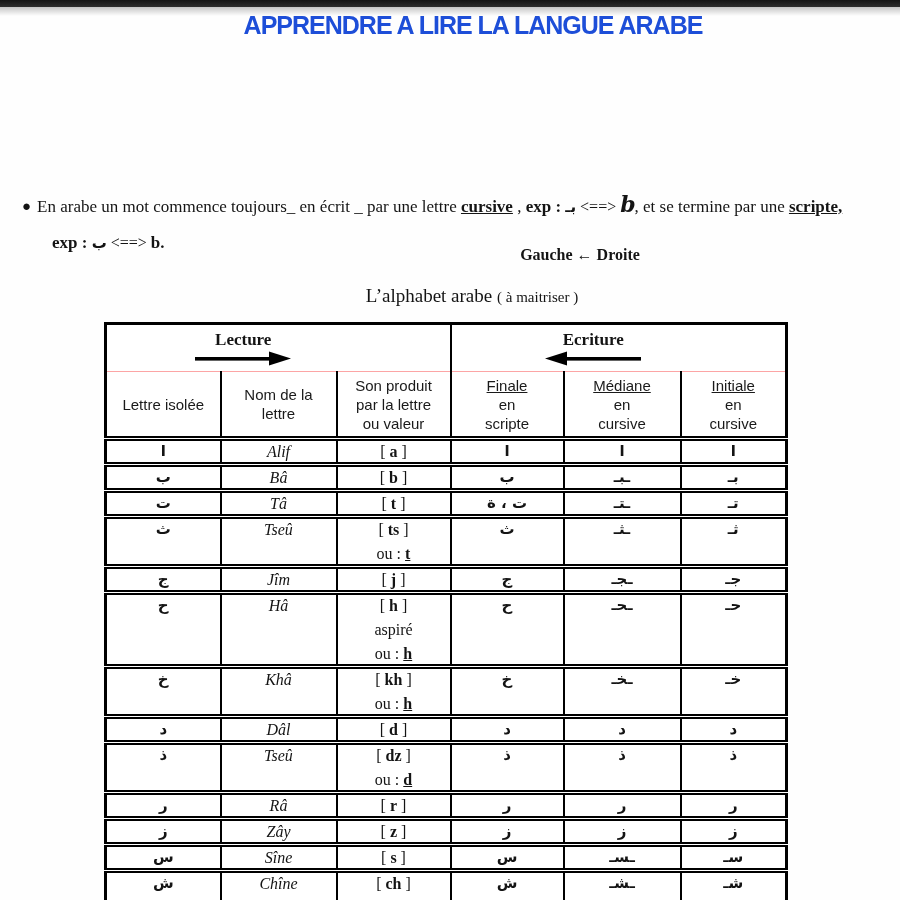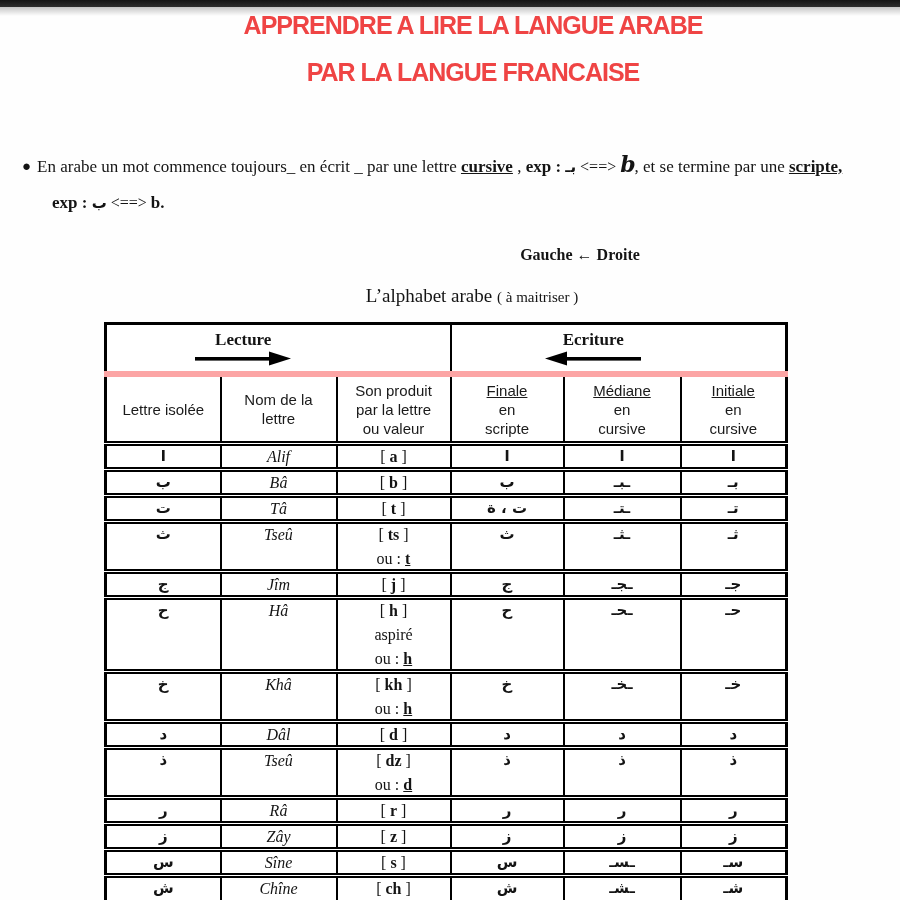--- a/index.html
+++ b/index.html
@@ -4,46 +4,46 @@
 <style>
   html,body{margin:0;padding:0;background:#ffffff;}
   .page{position:relative;width:900px;height:900px;background:#fefefe;overflow:hidden;
         font-family:"Liberation Serif",serif;color:#141414;}
   .topbar{position:absolute;top:0;left:0;width:900px;height:7px;
           background:linear-gradient(#151515,#2e2e2e);}
   .topbar-shadow{position:absolute;top:7px;left:0;width:900px;height:9px;
           background:linear-gradient(rgba(0,0,0,0.22),rgba(0,0,0,0));}
   .title1,.title2{position:absolute;left:473px;transform:translateX(-50%);white-space:nowrap;
           font-family:"Liberation Sans",sans-serif;font-weight:bold;font-size:25px;
-          letter-spacing:-1px;color:#ef4444;}
+          letter-spacing:-1px;color:#1d4ed8;}
   .title1{top:11px;}
   .title2{top:58px;}
   .bullets{position:absolute;top:156px;left:22px;width:866px;font-size:17px;line-height:20px;}
-  .bullet-line{white-space:nowrap;}
+  .bullet-line{white-space:nowrap;margin-top:40px;}
   .bullet-cont{margin-left:30px;margin-top:16px;white-space:nowrap;}
   .bullet2{margin-top:13px;}
   .bullet-marker{display:inline-block;margin-right:6px;font-size:15px;vertical-align:1px;}
   .b{font-weight:bold;}
   .bu{font-weight:bold;text-decoration:underline;}
   .ar{font-family:"DejaVu Sans",sans-serif;font-weight:bold;font-size:15px;}
   .arrow-txt{letter-spacing:-1px;font-size:16px;}
   .script-b{font-family:"DejaVu Serif",serif;font-style:italic;font-weight:bold;font-size:22px;
             line-height:10px;letter-spacing:-1px;}
   .direction-note{position:absolute;top:246px;left:580px;transform:translateX(-50%);
           font-weight:bold;font-size:16px;white-space:nowrap;}
   .alphabet-heading{position:absolute;top:285px;left:472px;transform:translateX(-50%);
           font-size:19px;white-space:nowrap;}
   .alphabet-heading .ht{font-weight:normal;}
   .alphabet-heading .hn{font-size:15px;}
   
   table.alpha{position:absolute;top:322px;left:104px;border-collapse:collapse;
           table-layout:fixed;background:#fff;border:3px solid #000;}
   table.alpha th,table.alpha td{border-left:2px solid #000;border-right:2px solid #000;
           text-align:center;padding:0;}
-  tr.section-row th{height:46px;vertical-align:middle;border-bottom:6px solid #fca5a5;
+  tr.section-row th{height:46px;vertical-align:middle;border-bottom:1px solid #fca5a5;
           font-size:17px;font-weight:bold;font-family:"Liberation Serif",serif;margin-top:36px;}
   .section-inner{display:inline-block;}
   .section-inner svg{display:block;margin:1px auto 0 auto;}
   .lecture-inner{transform:translateX(-35px);}
   .ecriture-inner{transform:translateX(-25px);}
   tr.colhead-row th{height:64px;vertical-align:middle;border-bottom:5px double #000;
           font-family:"Liberation Sans",sans-serif;font-weight:normal;font-size:15px;
           line-height:19px;color:#1a1a1a;}
   tr.colhead-row th .hu{text-decoration:underline;}
   tbody td{border-bottom:5px double #000;vertical-align:top;padding:2px 0 3px 0;line-height:21px;}
@@ -55,21 +55,20 @@
   td.son-cell .ou-u{font-weight:bold;text-decoration:underline;}
 </style>
 </head>
 <body>
 
 <div class="page">
   <div class="topbar"></div>
   <div class="topbar-shadow"></div>
 
   <div class="title1">APPRENDRE A LIRE LA LANGUE ARABE</div>
-  <div class="title2">PAR LA LANGUE FRANCAISE</div>
 
   <div class="bullets">
     <div class="bullet-line">
       <span class="bullet-marker">●</span><span>En arabe un mot commence toujours_ en écrit _ par une lettre </span><span class="bu">cursive</span><span> , </span><span class="b">exp : </span><span class="ar">بـ</span><span class="arrow-txt"> &lt;==&gt; </span><span class="script-b">b</span><span>, et se termine par une </span><span class="bu">scripte,</span>
     </div>
     <div class="bullet-cont">
       <span class="b">exp : </span><span class="ar">ب</span><span class="arrow-txt"> &lt;==&gt; </span><span class="b">b.</span>
     </div>
   </div>
 

